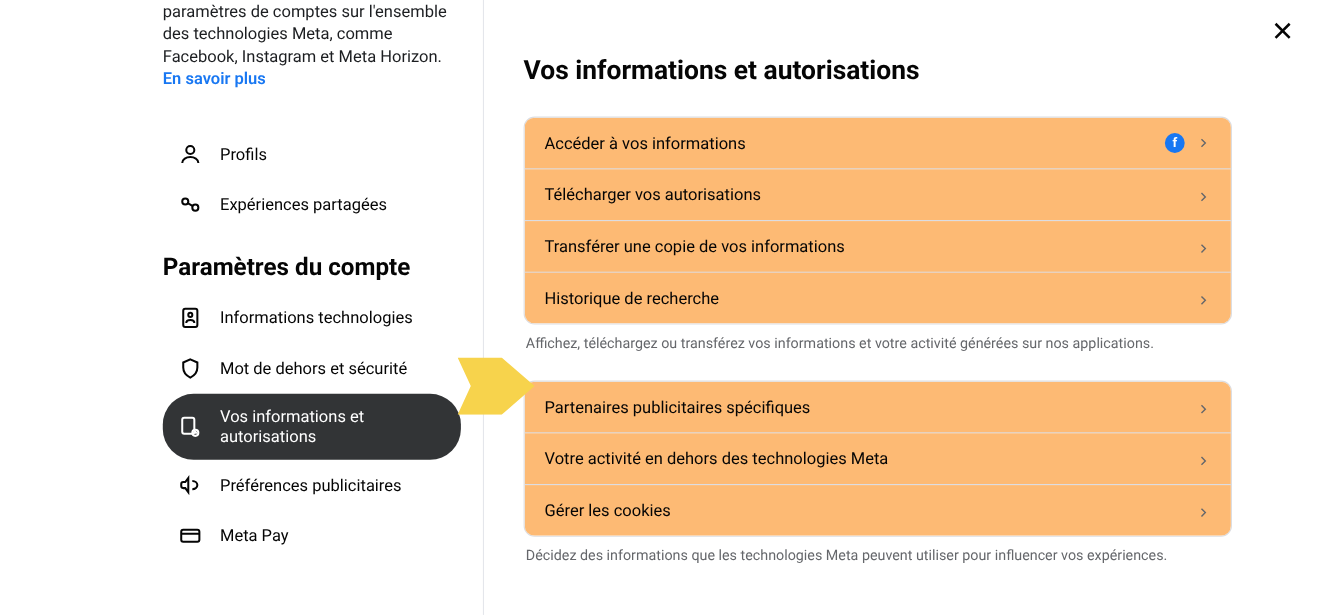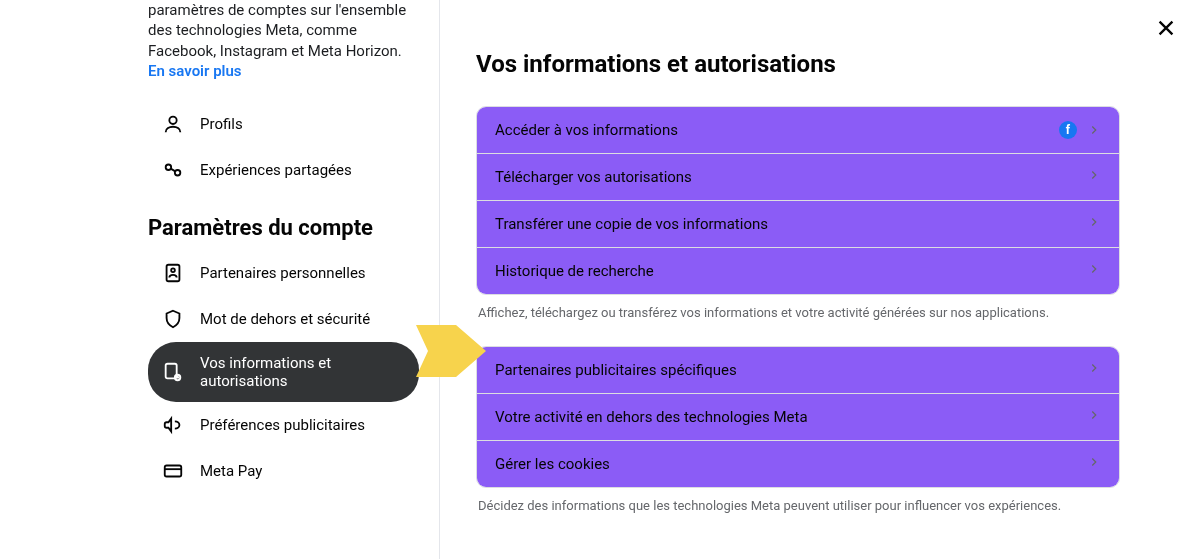--- a/index.html
+++ b/index.html
@@ -22,21 +22,21 @@
       border-right: 1px solid #e4e6eb;
       overflow: hidden;
     }
     .sidebar-inner {
       padding: 0 20px 0 148px;
     }
     .intro-text {
       font-size: 15px;
       line-height: 1.35;
       color: #1c1e21;
-      margin-bottom: 20px;
+      margin-bottom: 36px;
     }
     .intro-text a {
       color: #1877f2;
       text-decoration: none;
       font-weight: 600;
     }
     .nav-section-title {
       font-size: 22px;
       font-weight: 700;
       margin: 22px 0 10px 0;
@@ -80,26 +80,26 @@
       color: #050505;
     }
     .card-group {
       border: 1px solid #dcdde1;
       border-radius: 10px;
       overflow: hidden;
       margin-bottom: 10px;
     }
     .card-row {
       display: flex;
-      align-items: flex-start;
+      align-items: flex-end;
       justify-content: space-between;
       padding: 14px 18px;
       border-bottom: 1px solid #dcdde1;
       cursor: pointer;
-      background: #8b5cf6;
+      background: #fdba74;
       font-size: 15px;
       color: #050505;
     }
     .card-row:last-child { border-bottom: none; }
     .card-row .right {
       display: flex;
       align-items: center;
       gap: 10px;
       color: #65676b;
     }
@@ -183,21 +183,21 @@
 
 
       <div class="nav-item">
         <span class="icon">
           <svg viewBox="0 0 24 24" width="22" height="22" stroke-width="2">
               <rect x="5" y="3" width="14" height="18" rx="2"></rect>
               <circle cx="12" cy="9" r="2"></circle>
               <path d="M8 17c0-2 2-3 4-3s4 1 4 3"></path>
             </svg>
         </span>
-        <span>Partenaires personnelles</span>
+        <span>Informations technologies</span>
       </div>
 
       <div class="nav-item">
         <span class="icon">
           <svg viewBox="0 0 24 24" width="22" height="22" stroke-width="2">
               <path d="M12 3l7 3v5c0 5-3 8-7 10-4-2-7-5-7-10V6l7-3z"></path>
             </svg>
         </span>
         <span>Mot de dehors et sécurité</span>
       </div>

